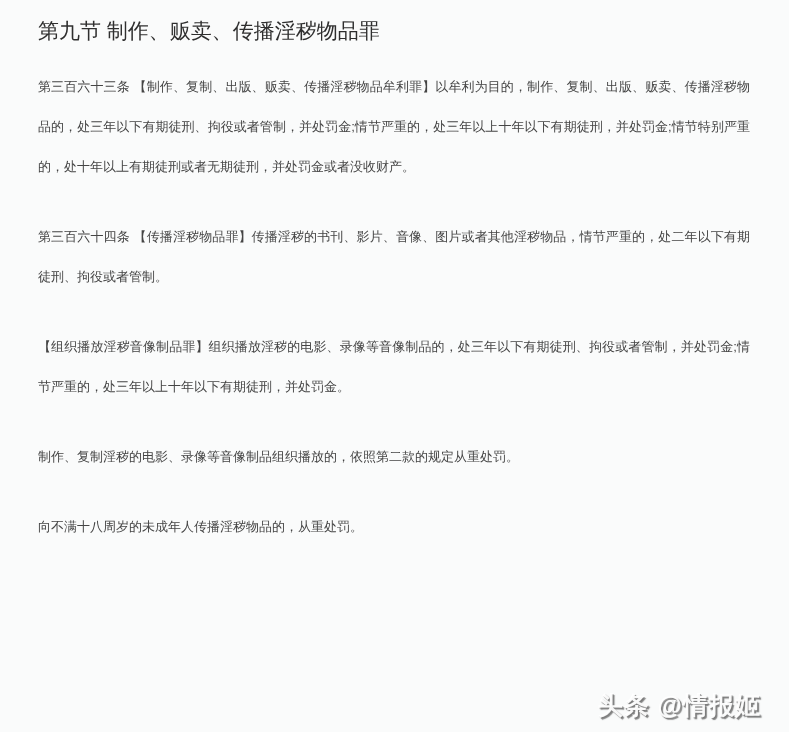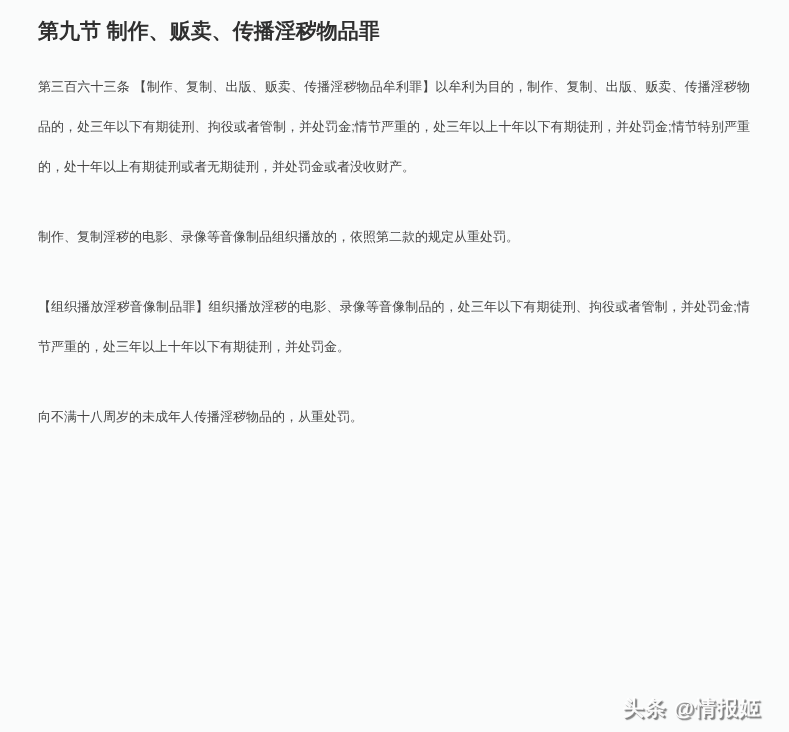--- a/index.html
+++ b/index.html
@@ -16,58 +16,59 @@
     position: relative;
   }
 
   .article {
     padding: 16px 39px 0 38px;
   }
 
   .article-title {
     font-size: 21px;
     line-height: 30px;
-    font-weight: bold;
+    font-weight: normal;
     color: #2f2f2f;
     margin: 0 0 21px 0;
   }
 
   .law-paragraph {
     font-size: 13px;
     line-height: 40px;
     color: #454545;
     text-align: justify;
     text-justify: inter-ideograph;
     margin: 0 0 30px 0;
     word-break: break-all;
   }
 
   .watermark {
     position: absolute;
     right: 28px;
     bottom: 10px;
-    font-size: 21px;
+    font-size: 25px;
     font-weight: bold;
     letter-spacing: 1px;
     color: rgba(255,255,255,0.95);
     text-shadow: 2px 2px 1px rgba(105,105,105,0.8),
                  1px 1px 0 rgba(120,120,120,0.55);
     white-space: nowrap;
   }
 </style>
 </head>
 <body>
 
 <article class="article">
   <h1 class="article-title">第九节 制作、贩卖、传播淫秽物品罪</h1>
 
   <p class="law-paragraph">第三百六十三条 【制作、复制、出版、贩卖、传播淫秽物品牟利罪】以牟利为目的，制作、复制、出版、贩卖、传播淫秽物品的，处三年以下有期徒刑、拘役或者管制，并处罚金;情节严重的，处三年以上十年以下有期徒刑，并处罚金;情节特别严重的，处十年以上有期徒刑或者无期徒刑，并处罚金或者没收财产。</p>
 
 
+  <p class="law-paragraph">第三百六十四条 【传播淫秽物品罪】传播淫秽的书刊、影片、音像、图片或者其他淫秽物品，情节严重的，处二年以下有期徒刑、拘役或者管制。</p>
+
+  <p class="law-paragraph">【组织播放淫秽音像制品罪】组织播放淫秽的电影、录像等音像制品的，处三年以下有期徒刑、拘役或者管制，并处罚金;情节严重的，处三年以上十年以下有期徒刑，并处罚金。</p>
 
   <p class="law-paragraph">制作、复制淫秽的电影、录像等音像制品组织播放的，依照第二款的规定从重处罚。</p>
-
-  <p class="law-paragraph">【组织播放淫秽音像制品罪】组织播放淫秽的电影、录像等音像制品的，处三年以下有期徒刑、拘役或者管制，并处罚金;情节严重的，处三年以上十年以下有期徒刑，并处罚金。</p>
 
   <p class="law-paragraph">向不满十八周岁的未成年人传播淫秽物品的，从重处罚。</p>
 </article>
 
 <div class="watermark">头条 @情报姬</div>
 
 </body></html>

